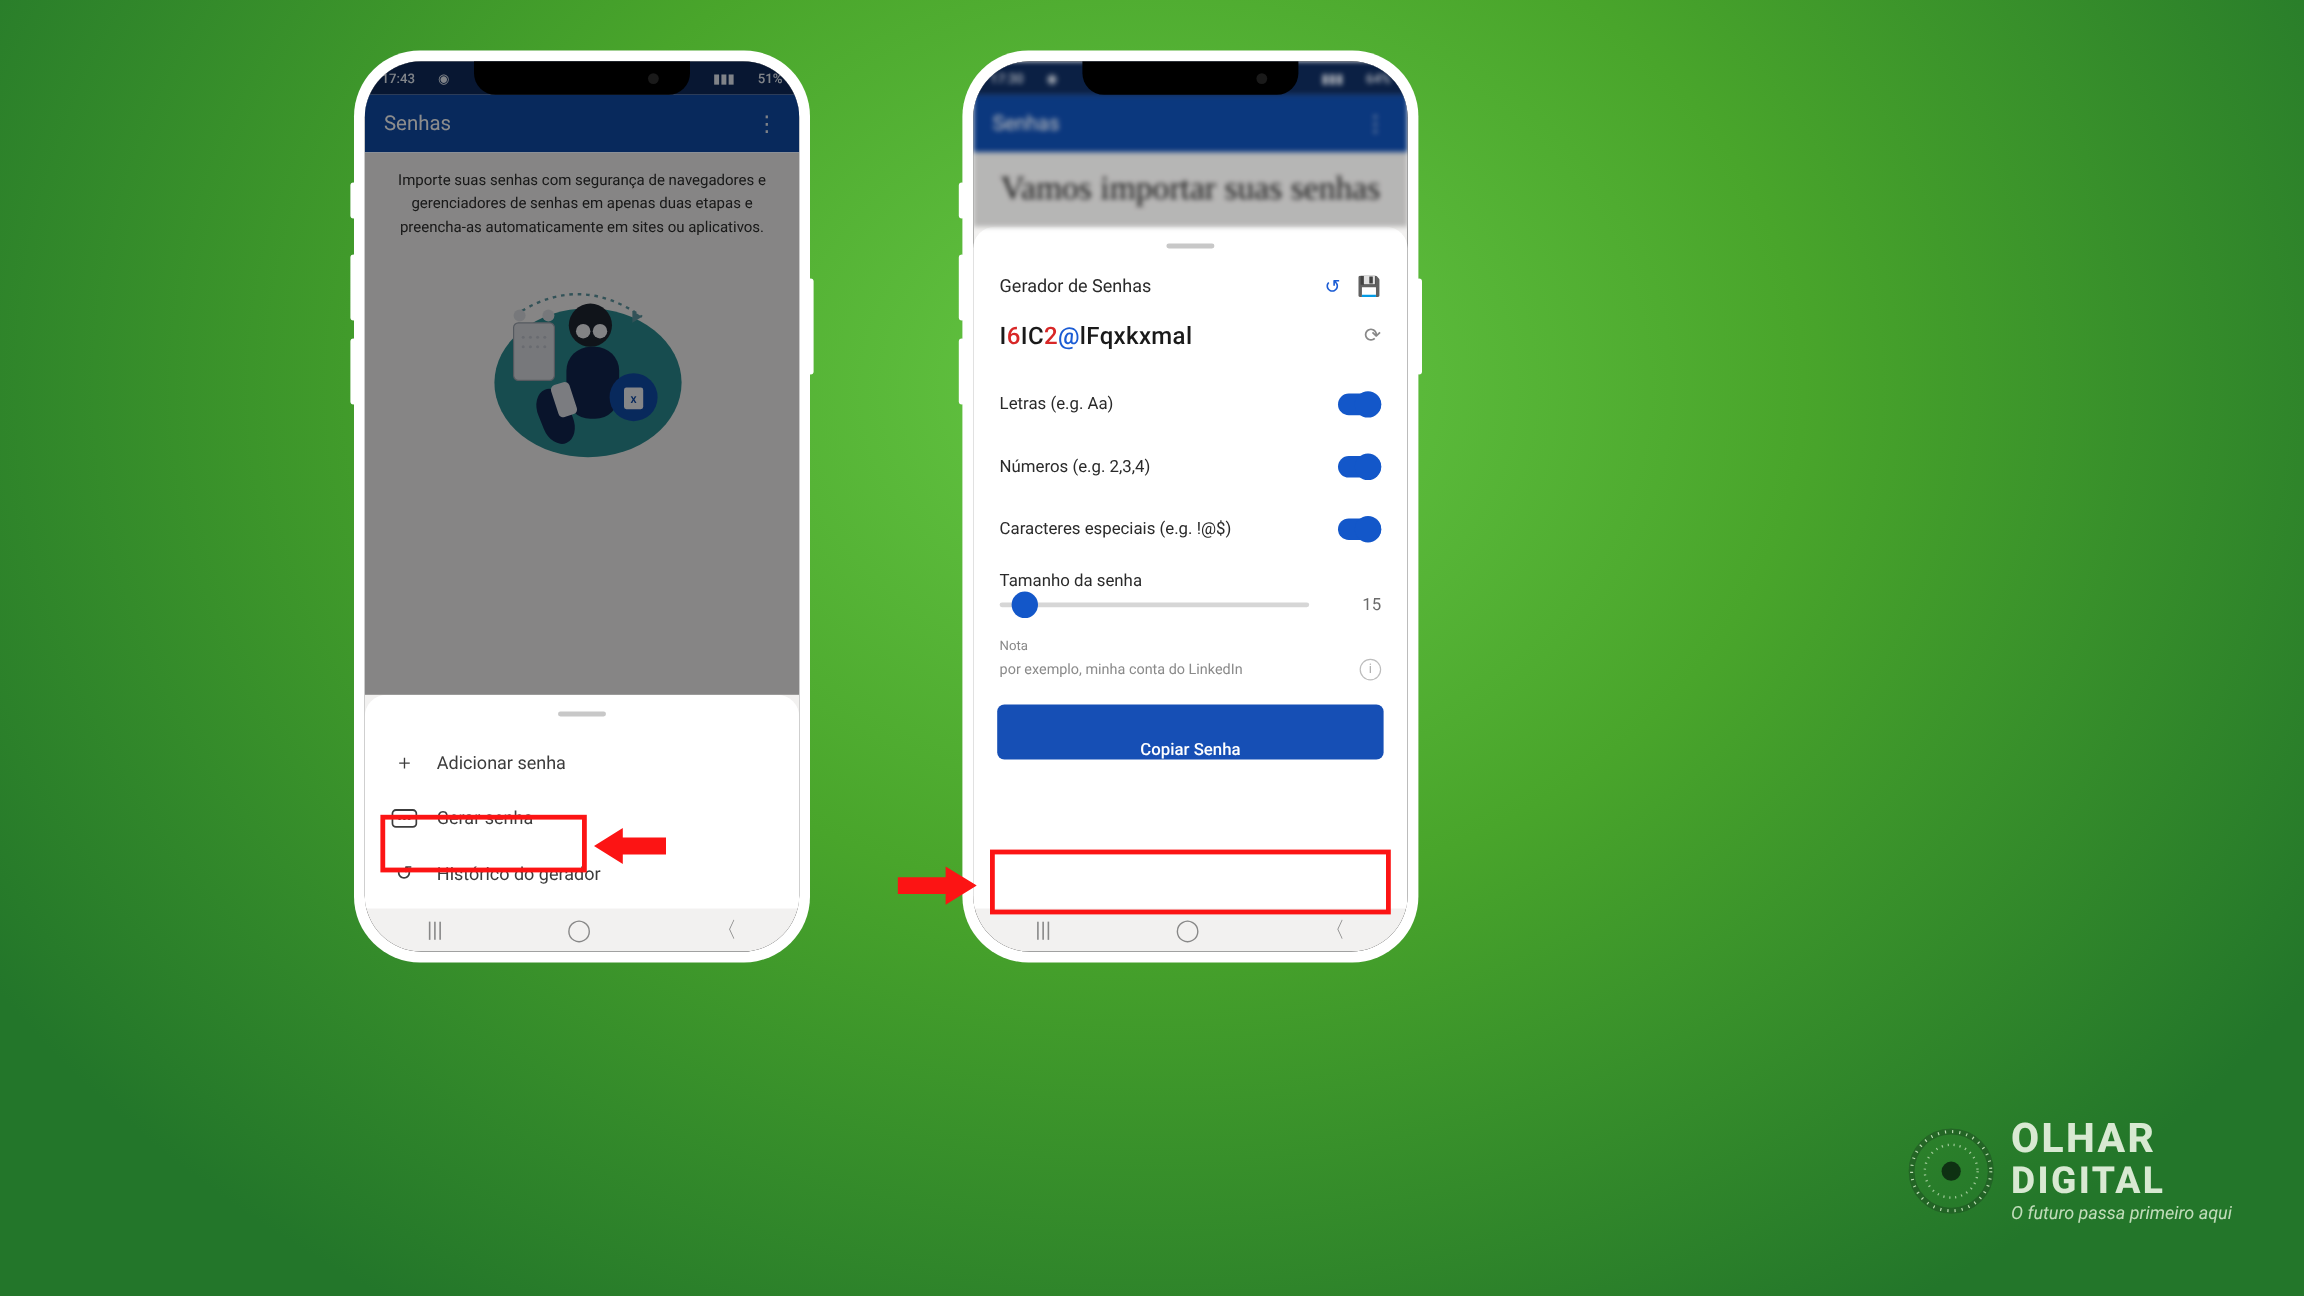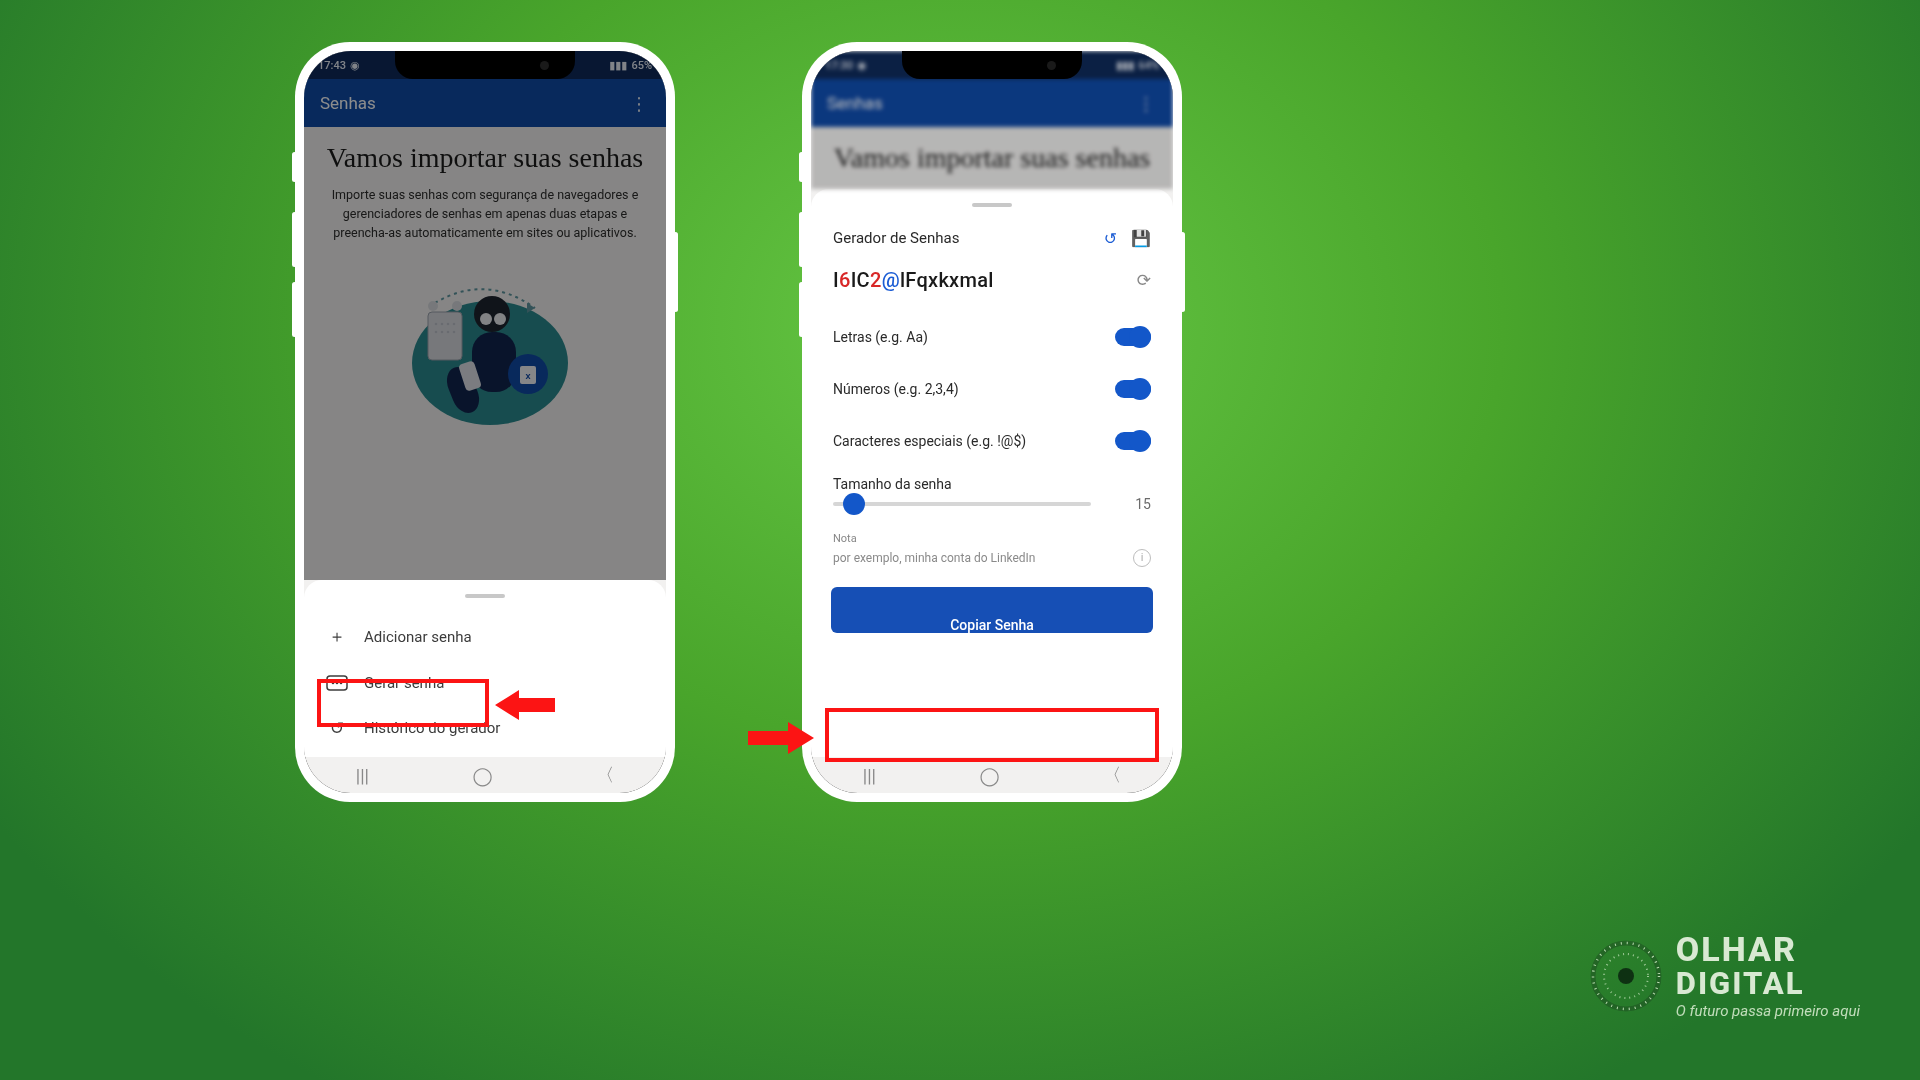--- a/index.html
+++ b/index.html
@@ -62,21 +62,21 @@
   .dim { filter: brightness(0.55); }
   .blur { filter: blur(2.2px) brightness(0.75); }
 
   .statusbar {
     height: 28px; width: 100%;
     background: #0e2a5a;
     color: #e8eef8;
     display: flex; align-items: center; justify-content: space-between;
     padding: 0 14px; font-size: 11px; font-weight: 500;
   }
-  .statusbar .left, .statusbar .right { display: flex; align-items: center; gap: 4px; }
+  .statusbar .left, .statusbar .right { display: flex; align-items: center; gap: 19px; }
   .appbar {
     height: 48px; width: 100%;
     background: #0f4aa8;
     color: #fff;
     display: flex; align-items: center; justify-content: space-between;
     padding: 4px 16px; font-size: 17px;
   }
   .kebab { font-size: 18px; letter-spacing: 2px; opacity: .9; }
 
   .hero {
@@ -161,29 +161,28 @@
       <div class="screen">
 
         <div class="dim" style="display:flex; flex-direction:column; flex:1;">
           <div class="statusbar">
             <div class="left">
               <span>17:43</span>
               <span>◉</span>
             </div>
             <div class="right">
               <span>▮▮▮</span>
-              <span>65%</span>
+              <span>51%</span>
             </div>
           </div>
           <div class="appbar">
             <span>Senhas</span>
             <span class="kebab">⋮</span>
           </div>
           <div class="hero">
-            <h1>Vamos importar suas senhas</h1>
             <p>Importe suas senhas com segurança de navegadores e gerenciadores de senhas em apenas duas etapas e preencha-as automaticamente em sites ou aplicativos.</p>
             <div class="illus">
               <svg class="blob" viewBox="0 0 180 180">
                 <ellipse cx="95" cy="100" rx="78" ry="62" fill="#2a8a8f"></ellipse>
                 <path d="M40 40 Q90 10 140 45" stroke="#5c96a0" stroke-width="2" stroke-dasharray="3 4" fill="none"></path>
                 <polygon points="140,45 132,40 132,50" fill="#5c96a0"></polygon>
               </svg>
               <svg class="person" width="150" height="150" viewBox="0 0 150 150">
                 <rect x="18" y="38" width="34" height="48" rx="4" fill="#d9dbe0" stroke="#9aa2ad"></rect>
                 <circle cx="23" cy="32" r="5" fill="#d9dbe0"></circle>

